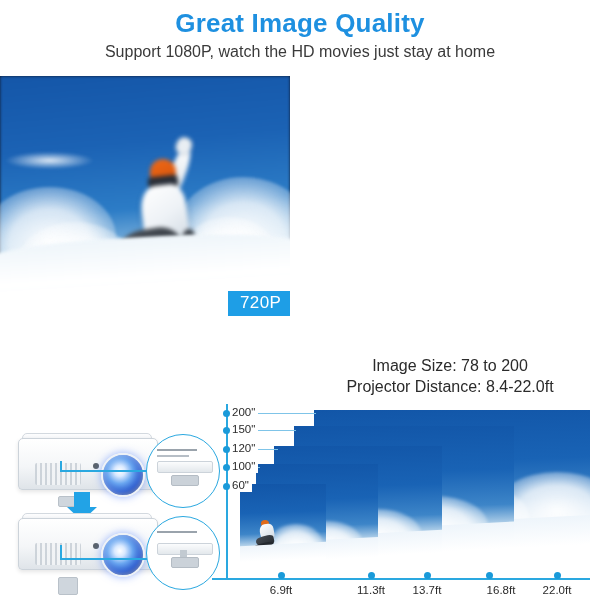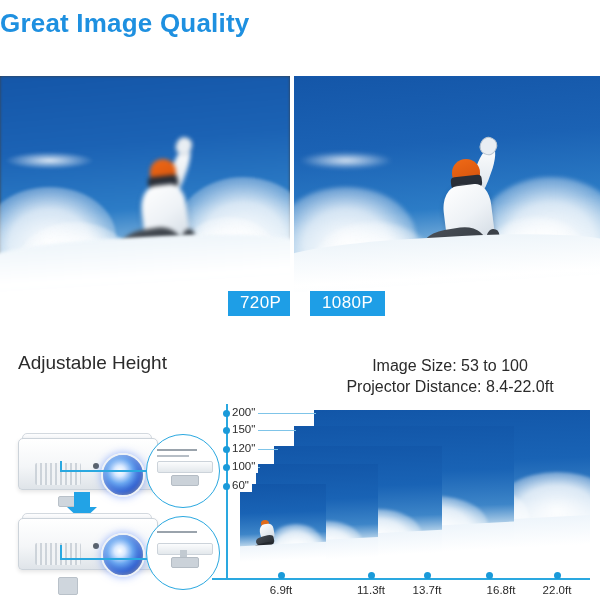--- a/index.html
+++ b/index.html
@@ -8,35 +8,35 @@
     background:#ffffff;
     font-family:"Liberation Sans", sans-serif;
     overflow:hidden;
     position:relative;
   }
   .page{position:relative;width:600px;height:600px;}
 
   
   .headline{
     position:absolute;left:0;top:8px;width:600px;
-    text-align:left;
+    text-align:center;
     font-size:26px;font-weight:bold;letter-spacing:.2px;
     color:#1e90e0;
   }
   .subhead{
     position:absolute;left:0;top:43px;width:600px;
     text-align:center;
     font-size:16px;color:#3a3a3a;
   }
 
   
   .photos{position:absolute;left:0;top:76px;width:600px;height:252px;}
   .photo{
     position:absolute;top:0;height:252px;overflow:hidden;
-    background:#404040;
+    background:#0f172a;
   }
   .photo.left{left:0;width:290px;}
   .photo.right{left:294px;width:306px;}
   .gap{position:absolute;left:290px;top:0;width:4px;height:252px;background:#ffffff;}
 
   
   .sky{
     position:absolute;inset:0;
     background:linear-gradient(175deg,#1456a8 0%,#1b62b4 28%,#2c7cc6 52%,#a9cfe8 72%,#e9f2f8 84%,#f6fafc 100%);
   }
@@ -283,20 +283,21 @@
     position:absolute;left:-2px;top:23px;width:20px;height:4px;
     background:#23282e;border-radius:40%;transform:rotate(-14deg);
   }
 </style>
 </head>
 <body>
 
 <div class="page">
 
   <div class="headline">Great Image Quality</div>
+  <div class="subhead">Support 1080P, watch the HD movies just stay at home</div>
 
   <div class="photos">
 
     <div class="photo left">
       <div class="sky"></div>
       <div class="cloud-thin"></div>
       <div class="spray sp-a"></div>
       <div class="spray sp-c"></div>
       <div class="spray sp-b"></div>
       <div class="spray sp-d"></div>
@@ -312,46 +313,22 @@
         <div class="r-board"></div>
       </div>
       <div class="spray sp-e"></div>
       <div class="ground"></div>
       <div class="ground2"></div>
       <div class="res-badge left">720P</div>
     </div>
 
     <div class="gap"></div>
 
-    <div class="photo right">
-      <div class="sky"></div>
-      <div class="cloud-thin"></div>
-      <div class="spray sp-a"></div>
-      <div class="spray sp-c"></div>
-      <div class="spray sp-b"></div>
-      <div class="spray sp-d"></div>
-      <div class="rider">
-        <div class="r-arm"></div>
-        <div class="r-glove"></div>
-        <div class="r-helmet"></div>
-        <div class="r-goggle"></div>
-        <div class="r-face"></div>
-        <div class="r-torso"></div>
-        <div class="r-glove2"></div>
-        <div class="r-legs"></div>
-        <div class="r-board"></div>
-      </div>
-      <div class="spray sp-e"></div>
-      <div class="ground"></div>
-      <div class="ground2"></div>
-      <div class="res-badge right">1080P</div>
-    </div>
-  </div>
-
-  <div class="adj-title">Adjustable Height</div>
+  </div>
+
 
   <div class="proj top">
     <div class="p-top"></div>
     <div class="p-body">
       <div class="p-vent"></div>
       <div class="p-dot"></div>
       <div class="p-lens"></div>
     </div>
     <div class="p-foot"></div>
   </div>
@@ -385,21 +362,21 @@
   </div>
 
   <div class="callout c2">
     <div class="co-line"></div>
     <div class="co-bar"></div>
     <div class="co-post"></div>
     <div class="co-pad"></div>
   </div>
 
   <div class="spec">
-    <div>Image Size: 53 to 100</div>
+    <div>Image Size: 78 to 200</div>
     <div>Projector Distance: 8.4-22.0ft</div>
   </div>
 
   <div class="chart">
 
     <div class="scr" style="left:88px;top:6px;width:276px;height:156px;">
       <div class="sky2"></div>
       <div class="cl" style="left:34%;top:48%;width:44%;height:40%;"></div>
       <div class="cl" style="left:66%;top:40%;width:44%;height:46%;"></div>
       <div class="gr"></div>

